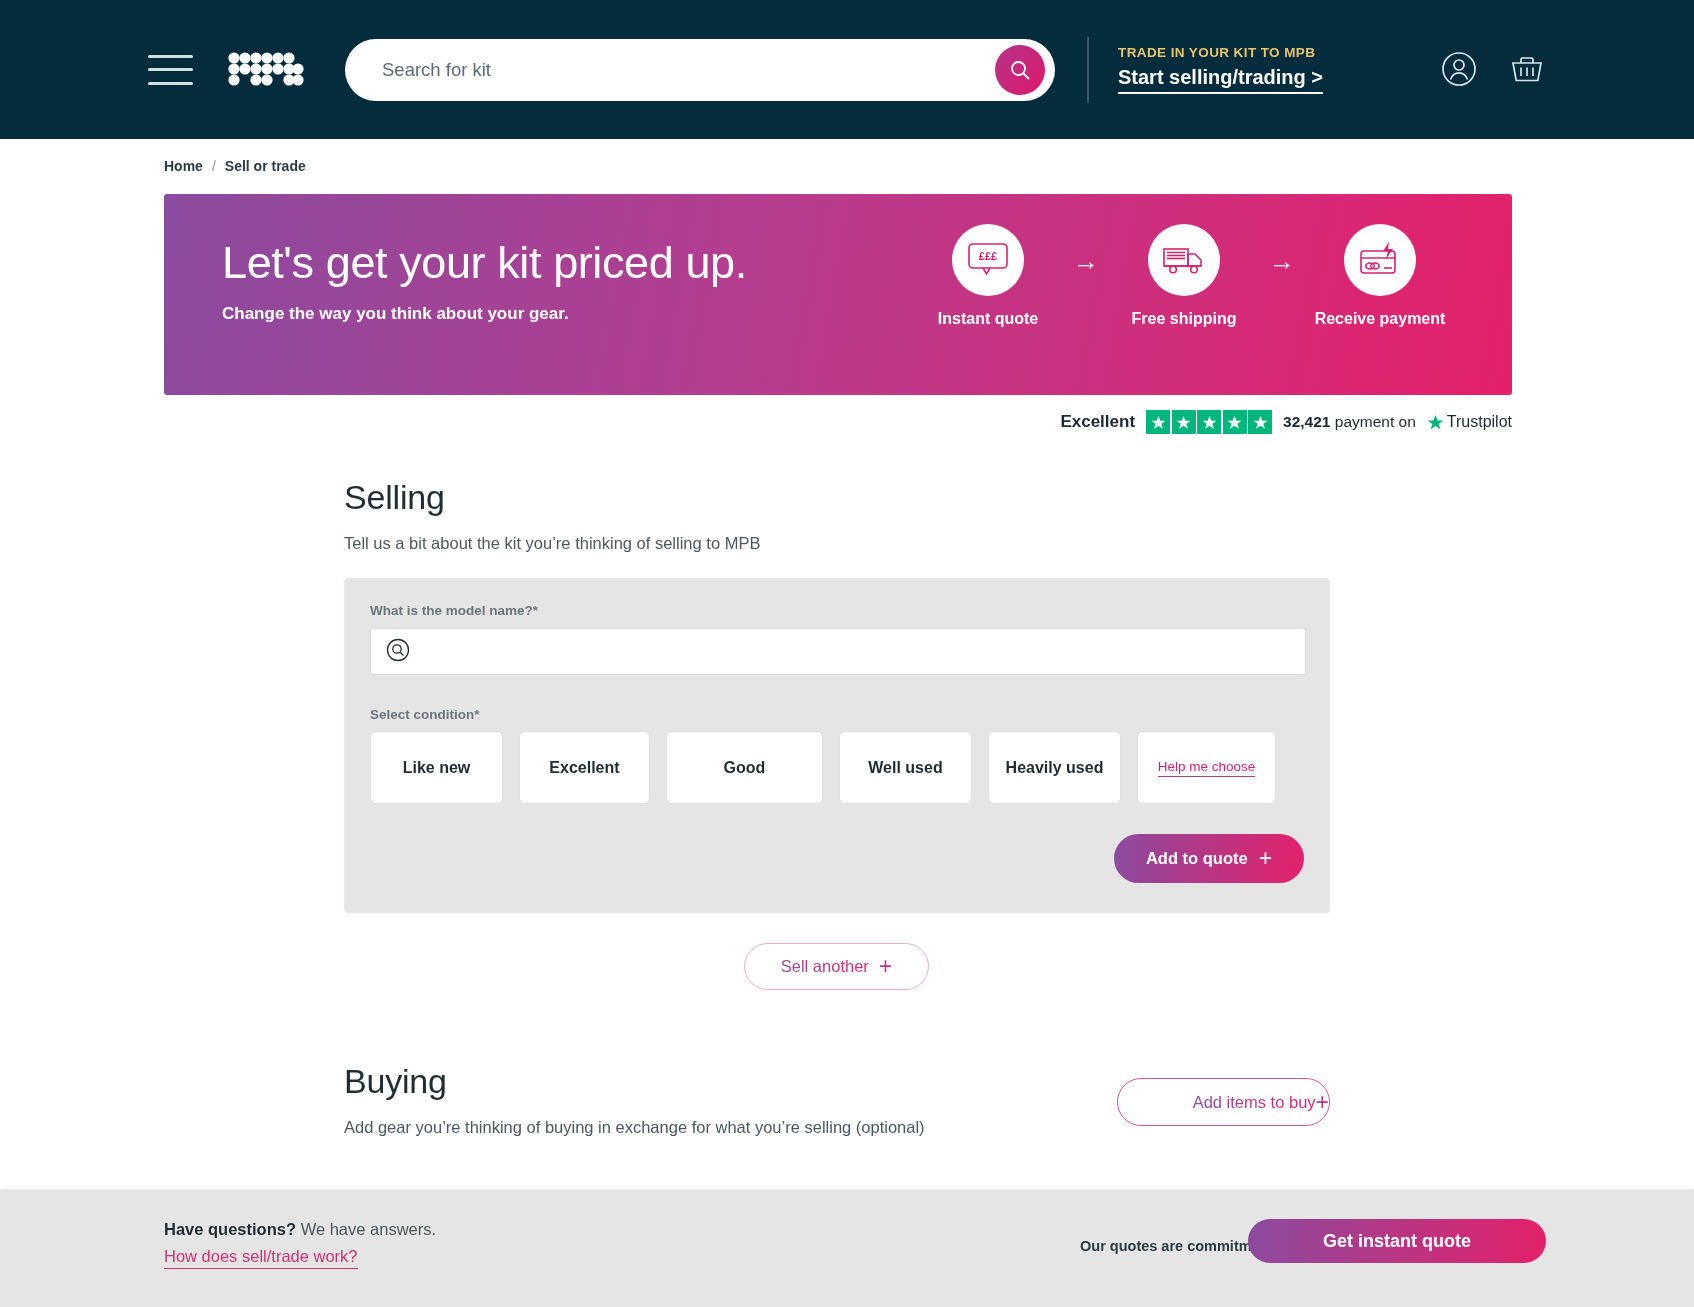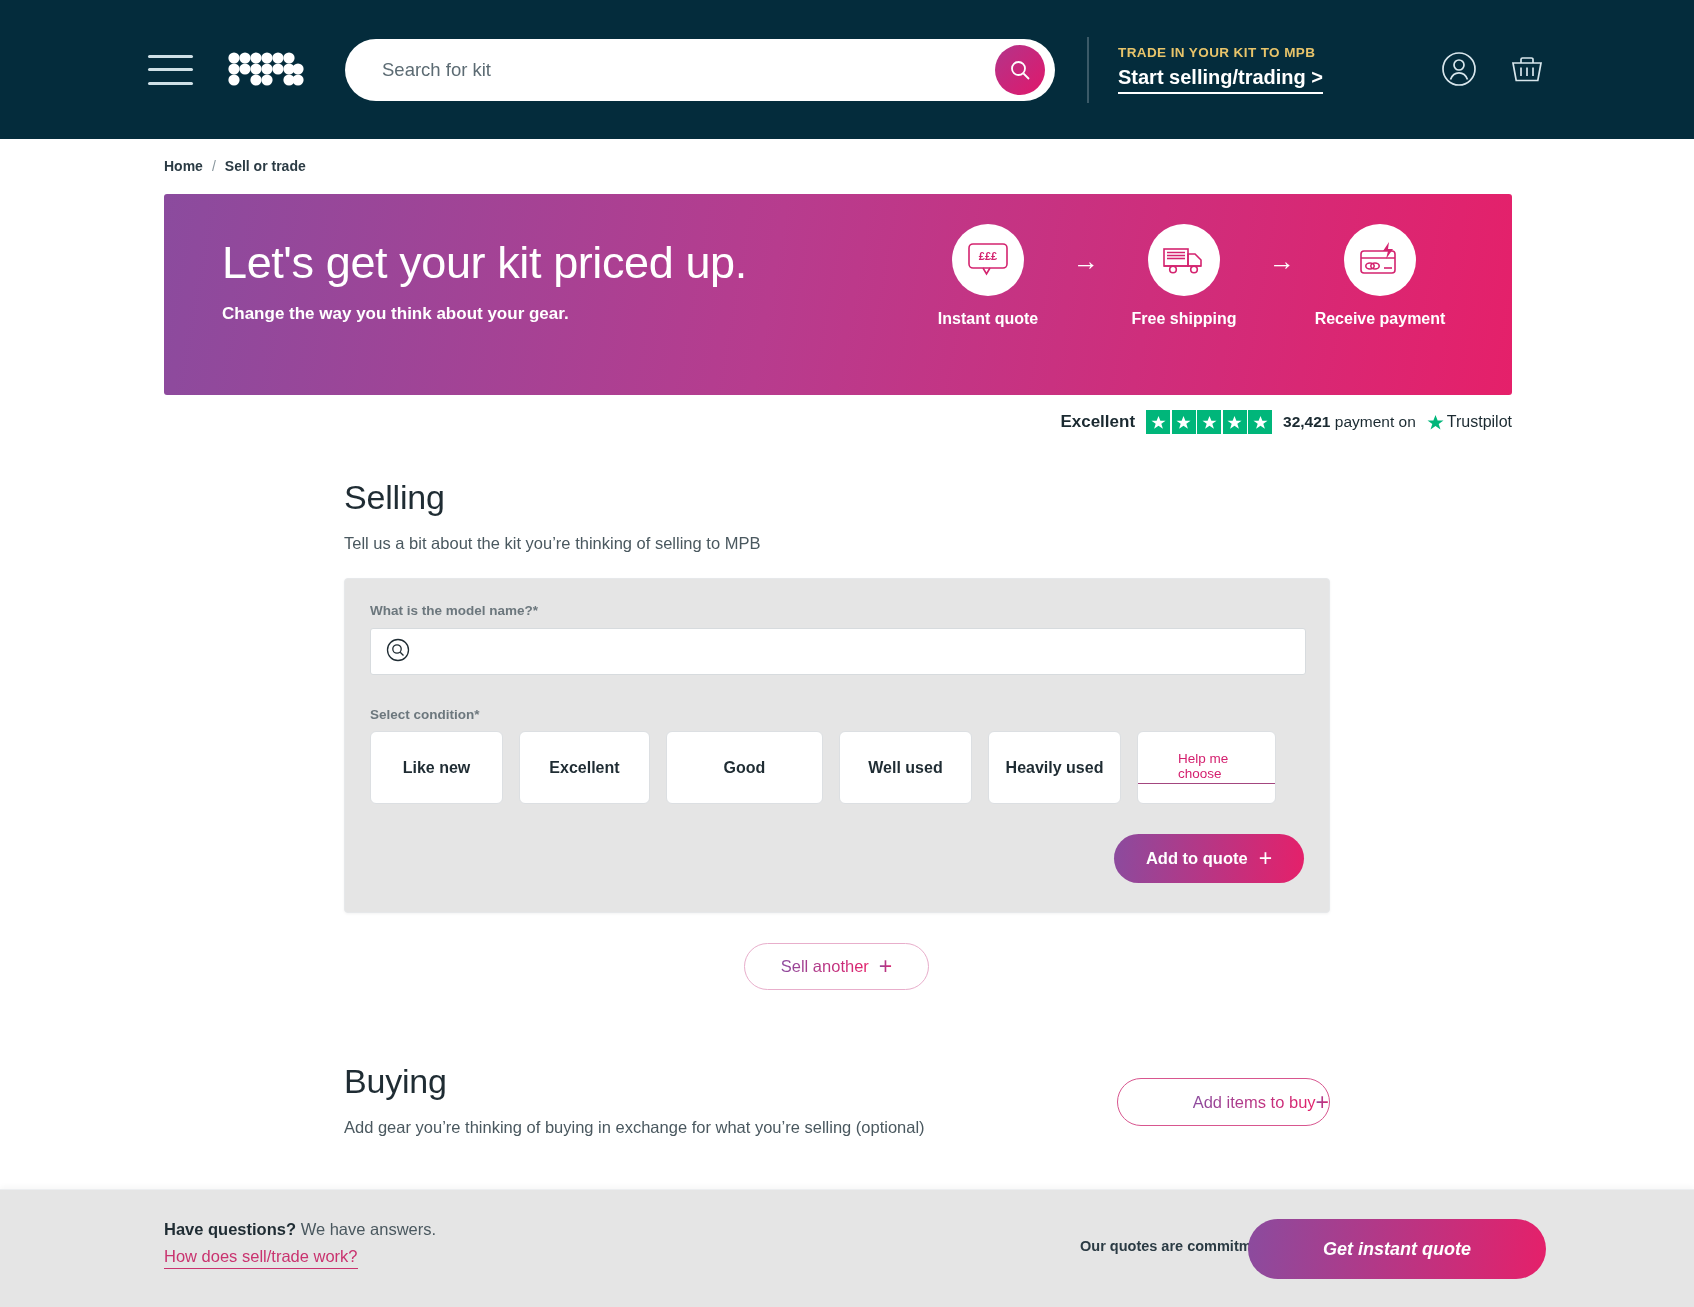--- a/index.html
+++ b/index.html
@@ -163,21 +163,21 @@
     font-size: 16px; font-weight: bold; color: #1f2c33; cursor: pointer;
   }
   .cond-w1 { width: 133px; }
   .cond-w2 { width: 131px; }
   .cond-w3 { width: 157px; }
   .cond-w4 { width: 133px; }
   .cond-w5 { width: 133px; }
   .cond-w6 { width: 139px; }
   .help-link {
     font-size: 13.5px; font-weight: normal; color: #d41f6e;
-    border-bottom: 1px solid #a3467f; padding-bottom: 2px; cursor: pointer; padding-left: 40px;
+    border-bottom: 1px solid #a3467f; padding-bottom: 2px; cursor: pointer;
   }
 
   .add-quote {
     position: absolute; right: 25px; top: 255px;
     width: 190px; height: 49px; border: 0; border-radius: 25px;
     background: linear-gradient(95deg, #8b4b9e 0%, #e5206a 100%);
     color: #fff; font-size: 16.5px; font-weight: bold;
     font-family: "Liberation Sans", sans-serif;
     display: flex; align-items: center; justify-content: center; gap: 11px;
     cursor: pointer;
@@ -217,27 +217,26 @@
     margin-top: 8px; font-size: 16.5px; color: #c9336f;
     border-bottom: 1px solid #c9336f; display: inline-block; padding-bottom: 2px;
     cursor: pointer;
   }
   .footer-note {
     position: absolute; right: 390px; top: 48px;
     font-size: 14.5px; font-weight: bold; color: #2b3b44;
   }
   .get-quote {
     position: absolute; right: 148px; top: 29px;
-    width: 298px; height: 60px; border: 0; border-radius: 30px;
+    width: 298px; height: 44px; border: 0; border-radius: 30px;
     background: linear-gradient(95deg, #8b4b9e 0%, #e5206a 100%);
     color: #fff; font-size: 18px; font-weight: bold;
     font-family: "Liberation Sans", sans-serif;
     display: flex; align-items: center; justify-content: center;
     cursor: pointer;
-    font-style: italic;
   }
   .plus { font-size: 23px; font-weight: 300; line-height: 1; }
 </style>
 </head>
 <body>
 
 <div class="page">
 
   <div class="header">
 

